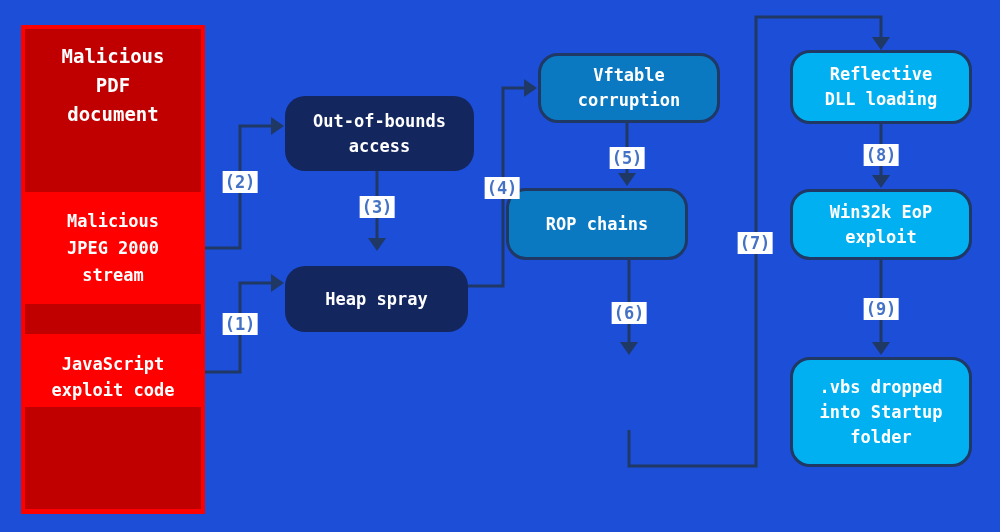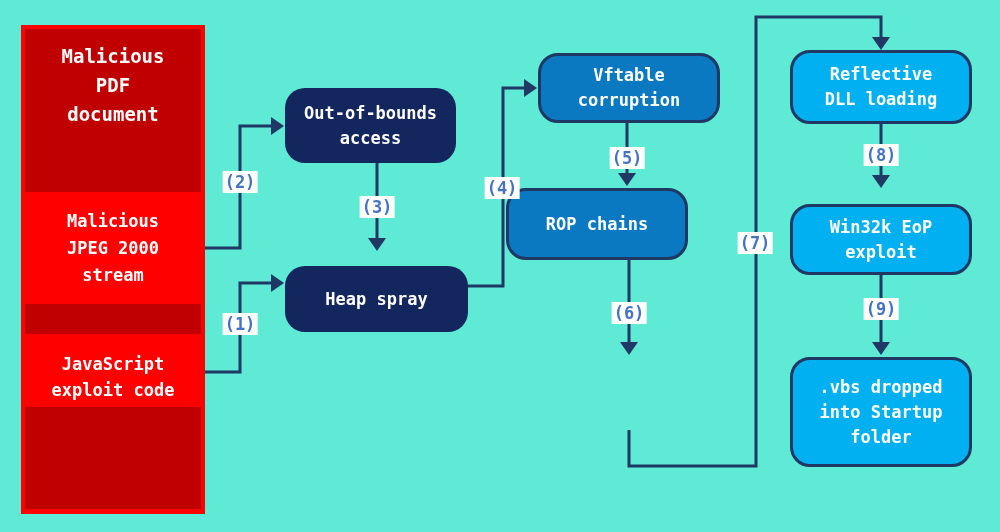--- a/index.html
+++ b/index.html
@@ -1,19 +1,19 @@
 <!DOCTYPE html>
 <html><head>
 <meta charset="utf-8">
 <style>
   html,body{margin:0;padding:0;background:#ffffff;}
   #canvas{
     position:relative;
     width:1000px;height:532px;
-    background:#5eead4;
+    background:#1d4ed8;
     font-family:"DejaVu Sans Mono","Liberation Mono",monospace;
     overflow:hidden;
   }
   .node{
     position:absolute;
     display:flex;align-items:center;justify-content:center;
     text-align:center;
     font-weight:bold;
     color:#ffffff;
     white-space:pre-line;
@@ -107,31 +107,31 @@
     </div>
     <div class="red-label" id="jpeg-label">Malicious
 JPEG 2000
 stream</div>
     <div class="red-dark" id="red-band"></div>
     <div class="red-label" id="js-label">JavaScript
 exploit code</div>
     <div class="red-dark" id="red-bottom"></div>
   </div>
 
-  <div class="node navy-box" style="left:285px;top:88px;width:171px;height:75px;">Out-of-bounds
+  <div class="node navy-box" style="left:285px;top:96px;width:189px;height:75px;">Out-of-bounds
 access</div>
   <div class="node navy-box" style="left:285px;top:252px;width:183px;height:66px;margin-top:14px;">Heap spray</div>
 
   <div class="node blue-box" style="left:538px;top:53px;width:182px;height:70px;">Vftable
 corruption</div>
   <div class="node blue-box" style="left:506px;top:188px;width:182px;height:72px;">ROP chains</div>
 
   <div class="node cyan-box" style="left:790px;top:50px;width:182px;height:74px;">Reflective
 DLL loading</div>
-  <div class="node cyan-box" style="left:790px;top:189px;width:182px;height:71px;margin-top:15px;">Win32k EoP
+  <div class="node cyan-box" style="left:790px;top:189px;width:182px;height:71px;">Win32k EoP
 exploit</div>
   <div class="node cyan-box" style="left:790px;top:357px;width:182px;height:110px;">.vbs dropped
 into Startup
 folder</div>
 
   <span class="edge-label" style="left:240px;top:324px;">(1)</span>
   <span class="edge-label" style="left:240px;top:182px;">(2)</span>
   <span class="edge-label" style="left:377px;top:207px;">(3)</span>
   <span class="edge-label" style="left:502px;top:188px;">(4)</span>
   <span class="edge-label" style="left:627px;top:158px;">(5)</span>

